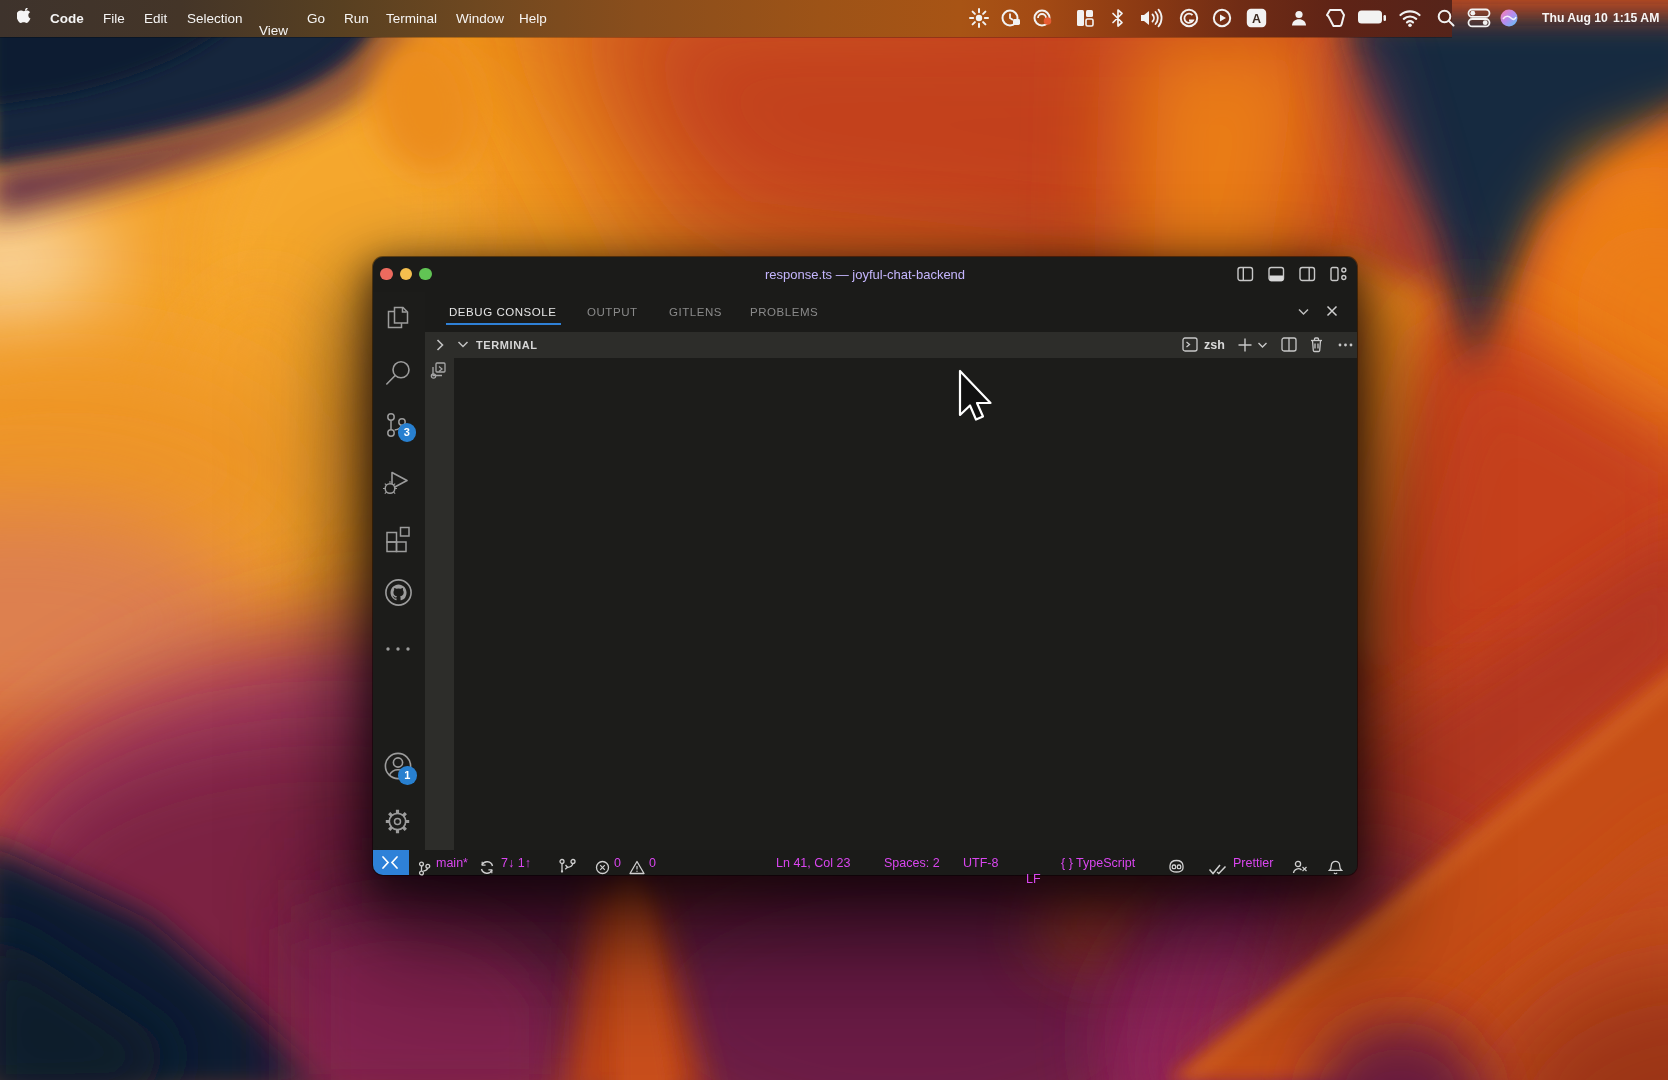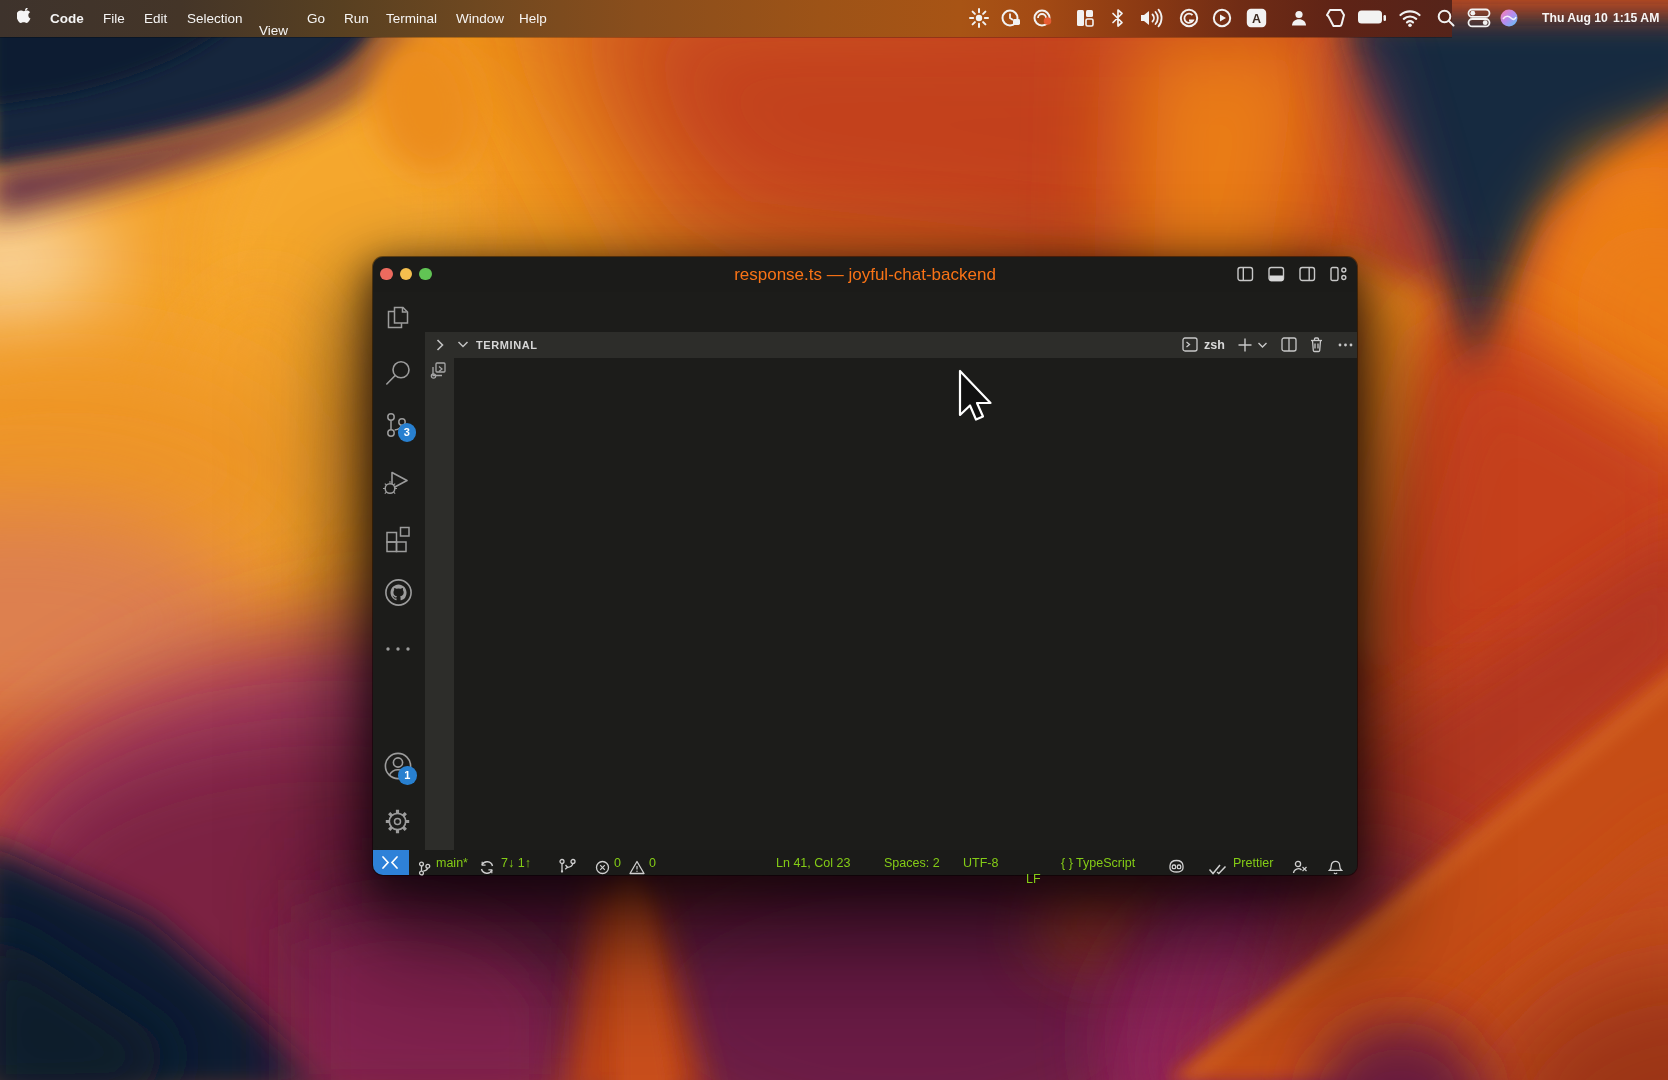--- a/index.html
+++ b/index.html
@@ -14,35 +14,35 @@
     color:rgba(255,255,255,0.95);font-size:13.5px;box-shadow:0 1px 0 rgba(0,0,0,0.25);}
   #menubar .it{position:absolute;top:0;height:37px;line-height:37px;white-space:nowrap;}
   
   #win{position:absolute;left:373px;top:257px;width:984px;height:618px;
     background:#1c1c1a;border-radius:10px;
     box-shadow:0 0 0 1px rgba(0,0,0,0.45), inset 0 1px 0 rgba(255,255,255,0.12), 0 30px 75px 14px rgba(8,0,6,0.60), 0 10px 32px 4px rgba(8,0,6,0.48), 0 75px 130px 18px rgba(10,0,10,0.35);
     }
   #titlebar{position:absolute;left:0;top:0;width:984px;height:35px;border-radius:10px 10px 0 0;background:#1b1b19;}
   .tl{position:absolute;top:10.5px;width:12.5px;height:12.5px;border-radius:50%;}
   #title{position:absolute;left:0;right:0;top:0;height:35px;line-height:36px;text-align:center;
-    color:#f97316;font-size:17px;}
+    color:#c4b5fd;font-size:13px;}
   
   #actbar{position:absolute;left:0;top:35px;width:52px;height:558px;background:#1c1c1a;border-radius:0 0 0 10px;}
   
   #tabrow{position:absolute;left:52px;top:35px;width:932px;height:39.5px;background:#1b1b19;}
   .ptab{position:absolute;top:0;height:39.5px;line-height:41px;font-size:11.5px;letter-spacing:0.55px;color:#8a8a8a;}
   
   #thead{position:absolute;left:52px;top:74.5px;width:932px;height:26px;background:#2d2d2a;}
   
   #gutter{position:absolute;left:52px;top:100.5px;width:29px;height:492.5px;background:#2d2d2a;}
   
   #term{position:absolute;left:81px;top:100.5px;width:903px;height:492.5px;background:#1c1c1a;}
   
   #status{position:absolute;left:0;top:593px;width:984px;height:25px;background:#1b1b19;border-radius:0 0 10px 10px;
-    color:#84cc16;font-size:12.5px;}
+    color:#d946ef;font-size:12.5px;}
   #status .si{position:absolute;top:0;height:25px;line-height:26px;white-space:nowrap;}
   #remote{position:absolute;left:0;top:0;width:36px;height:25px;background:#2e81d8;border-radius:0 0 0 10px;}
   
   #cursor{position:absolute;left:957px;top:369px;}
 </style>
 </head>
 <body>
 <svg id="wall" viewBox="0 0 1668 1080" preserveAspectRatio="none">
   <defs>
     <filter id="b70" x="-60%" y="-60%" width="220%" height="220%">
@@ -259,20 +259,33 @@
     <svg style="position:absolute;left:926px;top:9px" width="17" height="16" viewBox="0 0 17 16">
         <rect x="1" y="1.5" width="14.5" height="13" rx="2.2" fill="none" stroke="#c8c8c8" stroke-width="1.4"></rect>
         <path d="M10.2 1.5v13" stroke="#c8c8c8" stroke-width="1.4"></path>
       </svg>
     <svg style="position:absolute;left:957px;top:9px" width="18" height="16" viewBox="0 0 18 16">
         <rect x="1" y="1.5" width="7" height="13" rx="1.6" fill="none" stroke="#c8c8c8" stroke-width="1.4"></rect>
         <circle cx="13.8" cy="4" r="2" fill="none" stroke="#c8c8c8" stroke-width="1.4"></circle>
         <circle cx="13.8" cy="11.5" r="2" fill="none" stroke="#c8c8c8" stroke-width="1.4"></circle>
       </svg>
   </div>
+  <div id="tabrow">
+    <div class="ptab" style="left:24px;color:#e5e5e5;">DEBUG CONSOLE</div>
+    <div class="ptab" style="left:162px;">OUTPUT</div>
+    <div class="ptab" style="left:244px;">GITLENS</div>
+    <div class="ptab" style="left:325px;">PROBLEMS</div>
+    <div style="position:absolute;left:21px;top:31.2px;width:115px;height:1.8px;background:#2f81d7;"></div>
+    <svg style="position:absolute;left:872px;top:13px" width="13" height="13" viewBox="0 0 13 13">
+        <path d="M2 4.5l4.5 4.5L11 4.5" fill="none" stroke="#bdbdbd" stroke-width="1.5"></path>
+      </svg>
+    <svg style="position:absolute;left:900px;top:12px" width="14" height="14" viewBox="0 0 14 14">
+        <path d="M2.5 2.5l9 9M11.5 2.5l-9 9" stroke="#cfcfcf" stroke-width="1.5"></path>
+      </svg>
+  </div>
   <div id="thead">
     <svg style="position:absolute;left:8px;top:6px" width="14" height="14" viewBox="0 0 14 14">
         <path d="M4.5 2l5 5-5 5" fill="none" stroke="#c2c2c2" stroke-width="1.6"></path>
       </svg>
     <svg style="position:absolute;left:32px;top:7.5px" width="12" height="11" viewBox="0 0 12 11">
         <path d="M1.5 3l4.5 4.5L10.5 3" fill="none" stroke="#c2c2c2" stroke-width="1.5"></path>
       </svg>
     <div style="position:absolute;left:51px;top:0;height:26px;line-height:27px;font-size:11px;font-weight:700;letter-spacing:0.6px;color:#d6d6d6;">TERMINAL</div>
     <svg style="position:absolute;left:757px;top:5.5px" width="16" height="15" viewBox="0 0 16 15">
         <rect x="1" y="1" width="14" height="13" rx="2" fill="none" stroke="#c8c8c8" stroke-width="1.3"></rect>

